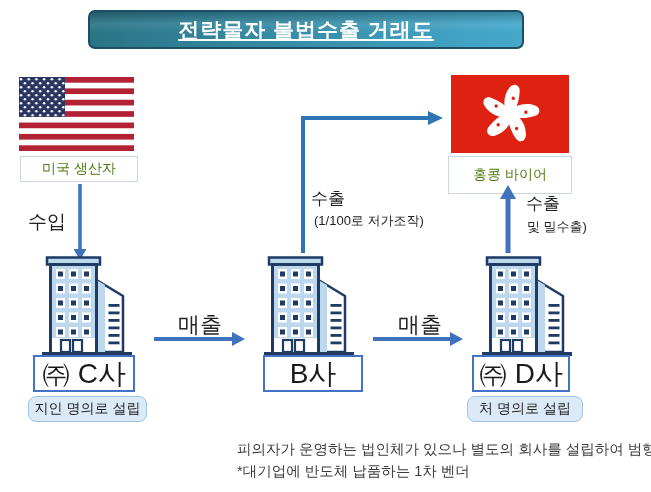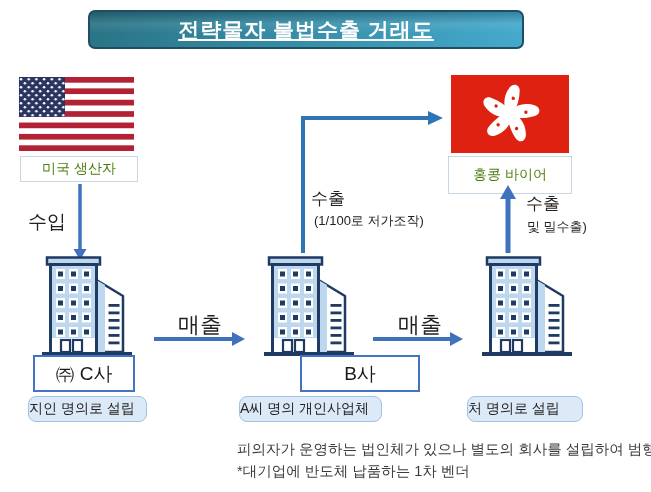--- a/index.html
+++ b/index.html
@@ -44,27 +44,27 @@
   .txt-export-d-note{left:521px;top:217px;font-size:13px;line-height:20px;}
   .txt-export-d-note .l2{padding-left:6px;}
 
   .building{position:absolute;width:90px;height:100px;top:256px;}
   .building.c{left:42px;}
   .building.b{left:264px;}
   .building.d{left:482px;}
 
   .name-box{position:absolute;top:355px;height:37px;box-sizing:border-box;background:#fff;
     border:2px solid var(--namebox-border);display:flex;align-items:center;justify-content:center;
-    font-size:19px;color:var(--text-dark);white-space:nowrap;z-index:5;}
+    font-size:28px;color:var(--text-dark);white-space:nowrap;z-index:5;}
   .name-box.c{left:33px;width:102px;}
-  .name-box.b{left:263px;width:120px;margin-left:37px;}
+  .name-box.b{left:263px;width:100px;}
   .name-box.d{left:472px;width:98px;}
 
   .note-box{position:absolute;top:396px;height:26px;box-sizing:border-box;background:var(--notebox-fill);
-    border:1.5px solid var(--notebox-border);border-radius:8px;display:flex;align-items:center;justify-content:flex-start;
+    border:1.5px solid var(--notebox-border);border-radius:8px;display:flex;align-items:center;justify-content:center;
     font-size:14px;color:#222;white-space:nowrap;z-index:5;}
   .note-box.c{left:28px;width:119px;}
   .note-box.b{left:239px;width:143px;}
   .note-box.d{left:467px;width:116px;}
 
   .footnote{position:absolute;left:237px;top:438px;font-size:14.5px;line-height:22px;
     color:var(--footnote-color);white-space:nowrap;}
 </style>
 </head>
 <body>
@@ -212,26 +212,26 @@
   <svg class="building d" viewBox="0 0 90 100">
       <use href="#bld"></use>
     </svg>
 
   <div class="name-box c">
     <span>㈜ C사</span>
   </div>
   <div class="name-box b">
     <span>B사</span>
   </div>
+  <div class="name-box d">
+    <span>㈜ D사</span>
+  </div>
 
   <div class="note-box c">
     <span>지인 명의로 설립</span>
-  </div>
-  <div class="note-box b">
-    <span>A씨 명의 개인사업체</span>
   </div>
   <div class="note-box d">
     <span>처 명의로 설립</span>
   </div>
 
   <div class="footnote">
     <div>피의자가 운영하는 법인체가 있으나 별도의 회사를 설립하여 범행</div>
     <div>*대기업에 반도체 납품하는 1차 벤더</div>
   </div>
 

